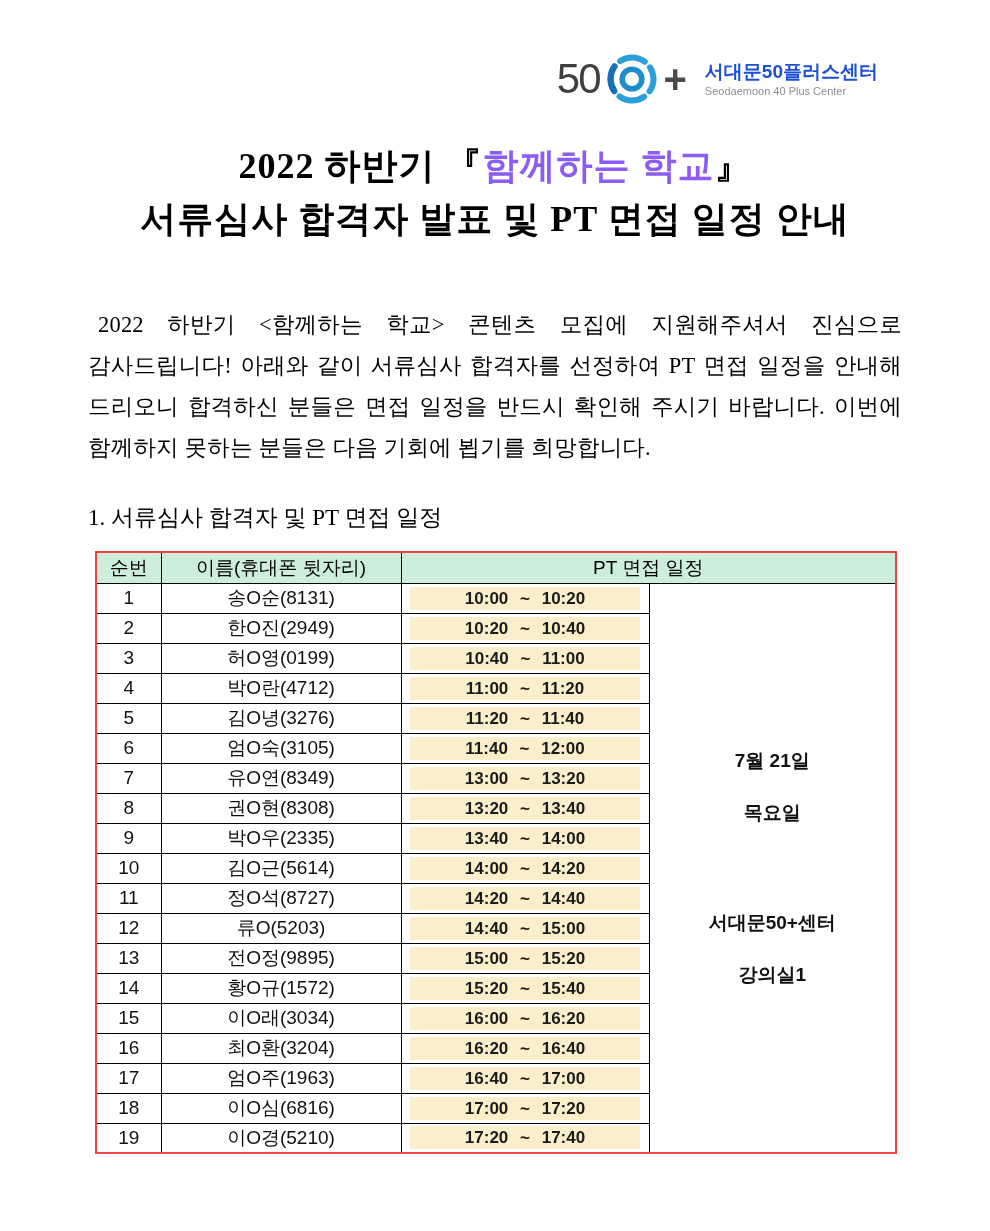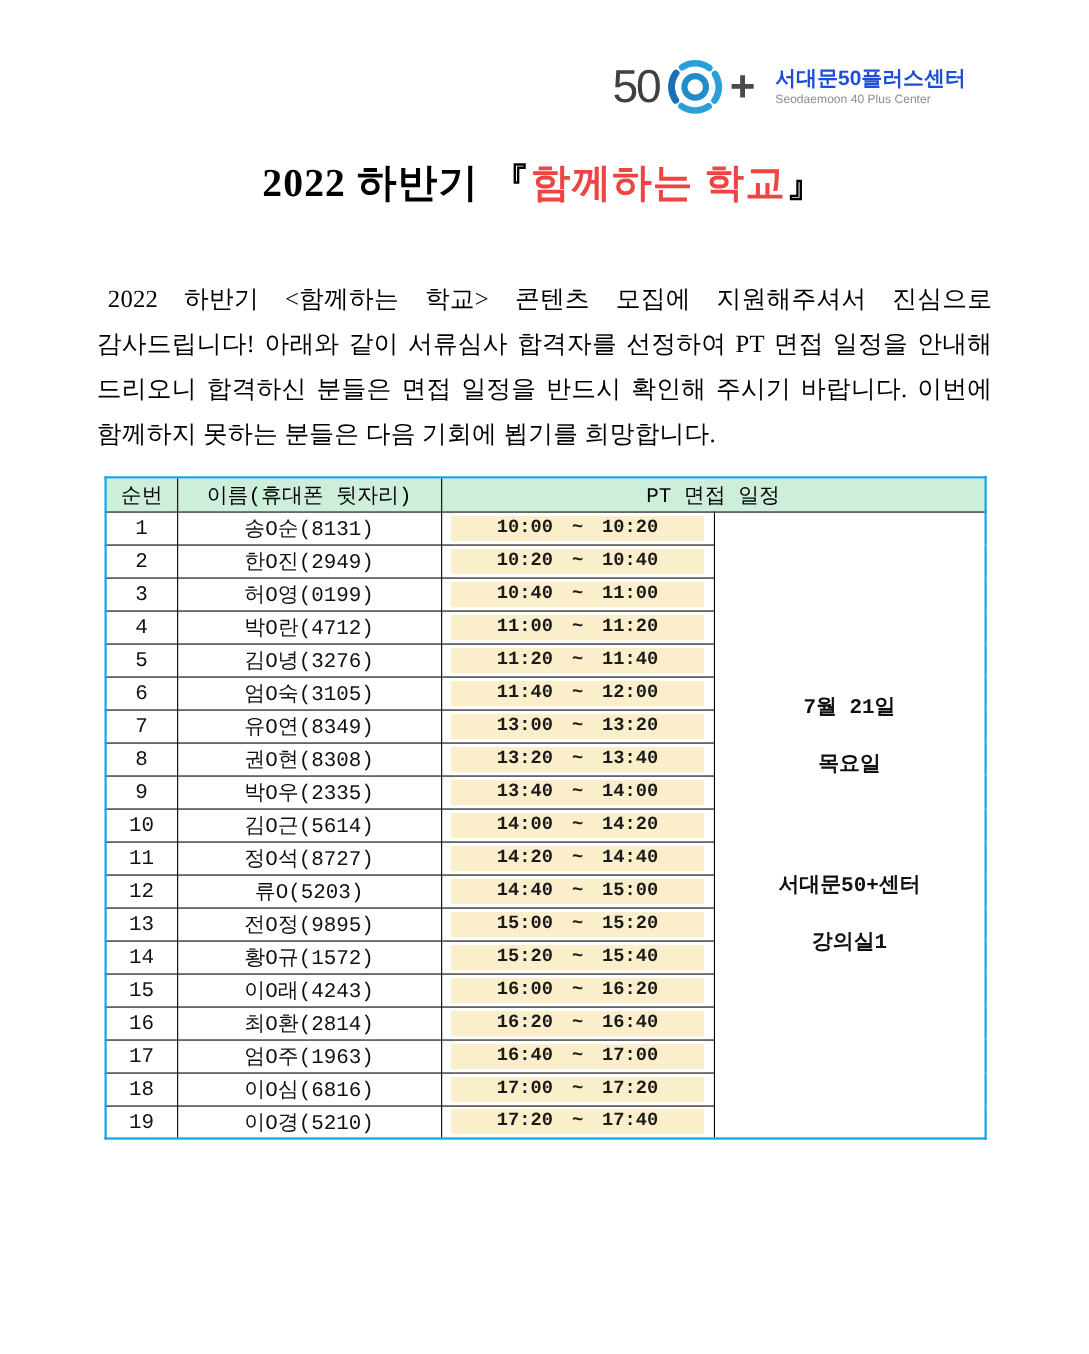--- a/index.html
+++ b/index.html
@@ -43,21 +43,21 @@
 
   
   .title-block {
     margin-top:28px;
     text-align:center;
     font-weight:700;
     font-size:36px;
     line-height:53px;
     letter-spacing:1px;
   }
-  .title-highlight { color:#ef4444; }
+  .title-highlight { color:#8b5cf6; }
 
   
   .intro {
     margin:58px 88px 0 88px;
     font-size:22.5px;
     line-height:41px;
     text-align:justify;
     text-indent:10px;
     word-break:keep-all;
     letter-spacing:0.2px;
@@ -66,24 +66,24 @@
   
   .section-heading {
     margin:34px 88px 0 88px;
     font-size:23px;
   }
 
   
   .table-wrap { margin:18px 0 0 95px; }
   table.schedule {
     border-collapse:collapse;
-    border:2px solid #0ea5e9;
+    border:2px solid #ef4444;
     width:800px;
     table-layout:fixed;
-    font-family:Liberation Mono, monospace;
+    font-family:Liberation Sans, sans-serif;
   }
   table.schedule th, table.schedule td {
     border:1px solid #000;
     text-align:center;
     vertical-align:middle;
     overflow:hidden;
   }
   table.schedule th {
     background:#cdeeda;
     font-size:19px;
@@ -128,24 +128,26 @@
       <span class="logo-plus">+</span>
       <span class="logo-text">
         <span class="logo-kr">서대문50플러스센터</span>
         <span class="logo-en">Seodaemoon 40 Plus Center</span>
       </span>
     </div>
   </div>
 
   <div class="title-block">
     <div><span>2022 하반기 </span><span>『</span><span class="title-highlight">함께하는 학교</span><span>』</span></div>
+    <div>서류심사 합격자 발표 및 PT 면접 일정 안내</div>
   </div>
 
   <p class="intro">2022 하반기 &lt;함께하는 학교&gt; 콘텐츠 모집에 지원해주셔서 진심으로 감사드립니다! 아래와 같이 서류심사 합격자를 선정하여 PT 면접 일정을 안내해 드리오니 합격하신 분들은 면접 일정을 반드시 확인해 주시기 바랍니다. 이번에 함께하지 못하는 분들은 다음 기회에 뵙기를 희망합니다.</p>
 
+  <div class="section-heading">1. 서류심사 합격자 및 PT 면접 일정</div>
 
   <div class="table-wrap">
     <table class="schedule">
       <colgroup>
         <col style="width:65px">
           <col style="width:240px">
           <col style="width:248px">
           <col style="width:247px">
       </colgroup>
       <tbody>
@@ -254,28 +256,28 @@
       </tr>
       <tr>
         <td>14</td>
         <td>황O규(1572)</td>
         <td class="time-cell">
               <span class="time-band">15:20 ~ 15:40</span>
             </td>
       </tr>
       <tr>
         <td>15</td>
-        <td>이O래(4243)</td>
+        <td>이O래(3034)</td>
         <td class="time-cell">
               <span class="time-band">16:00 ~ 16:20</span>
             </td>
       </tr>
       <tr>
         <td>16</td>
-        <td>최O환(2814)</td>
+        <td>최O환(3204)</td>
         <td class="time-cell">
               <span class="time-band">16:20 ~ 16:40</span>
             </td>
       </tr>
       <tr>
         <td>17</td>
         <td>엄O주(1963)</td>
         <td class="time-cell">
               <span class="time-band">16:40 ~ 17:00</span>
             </td>

